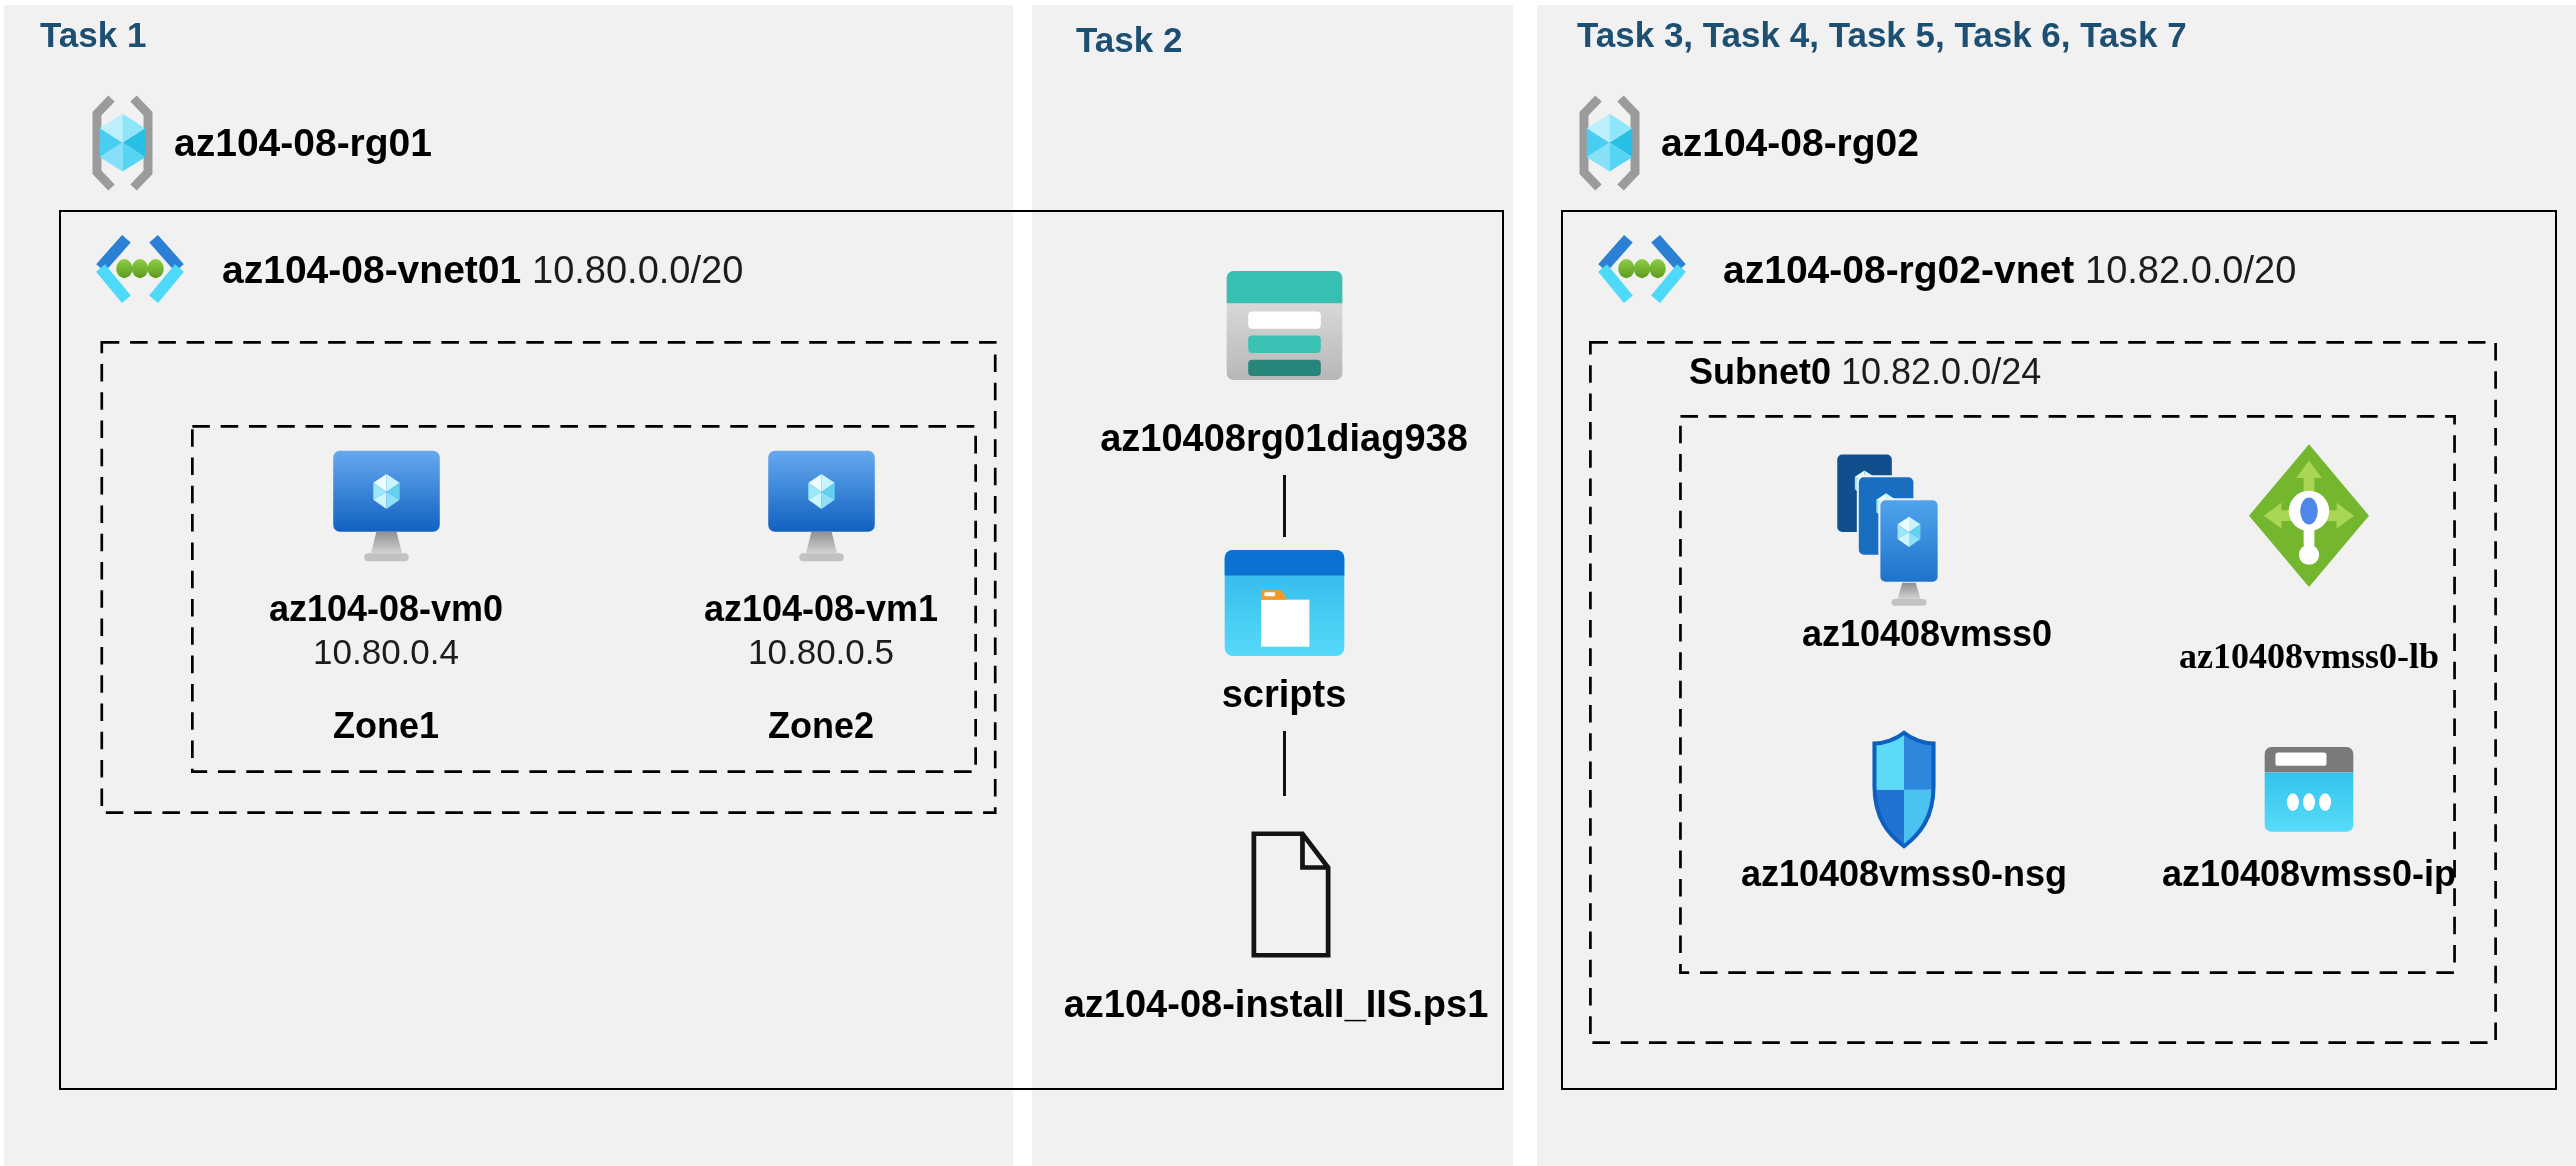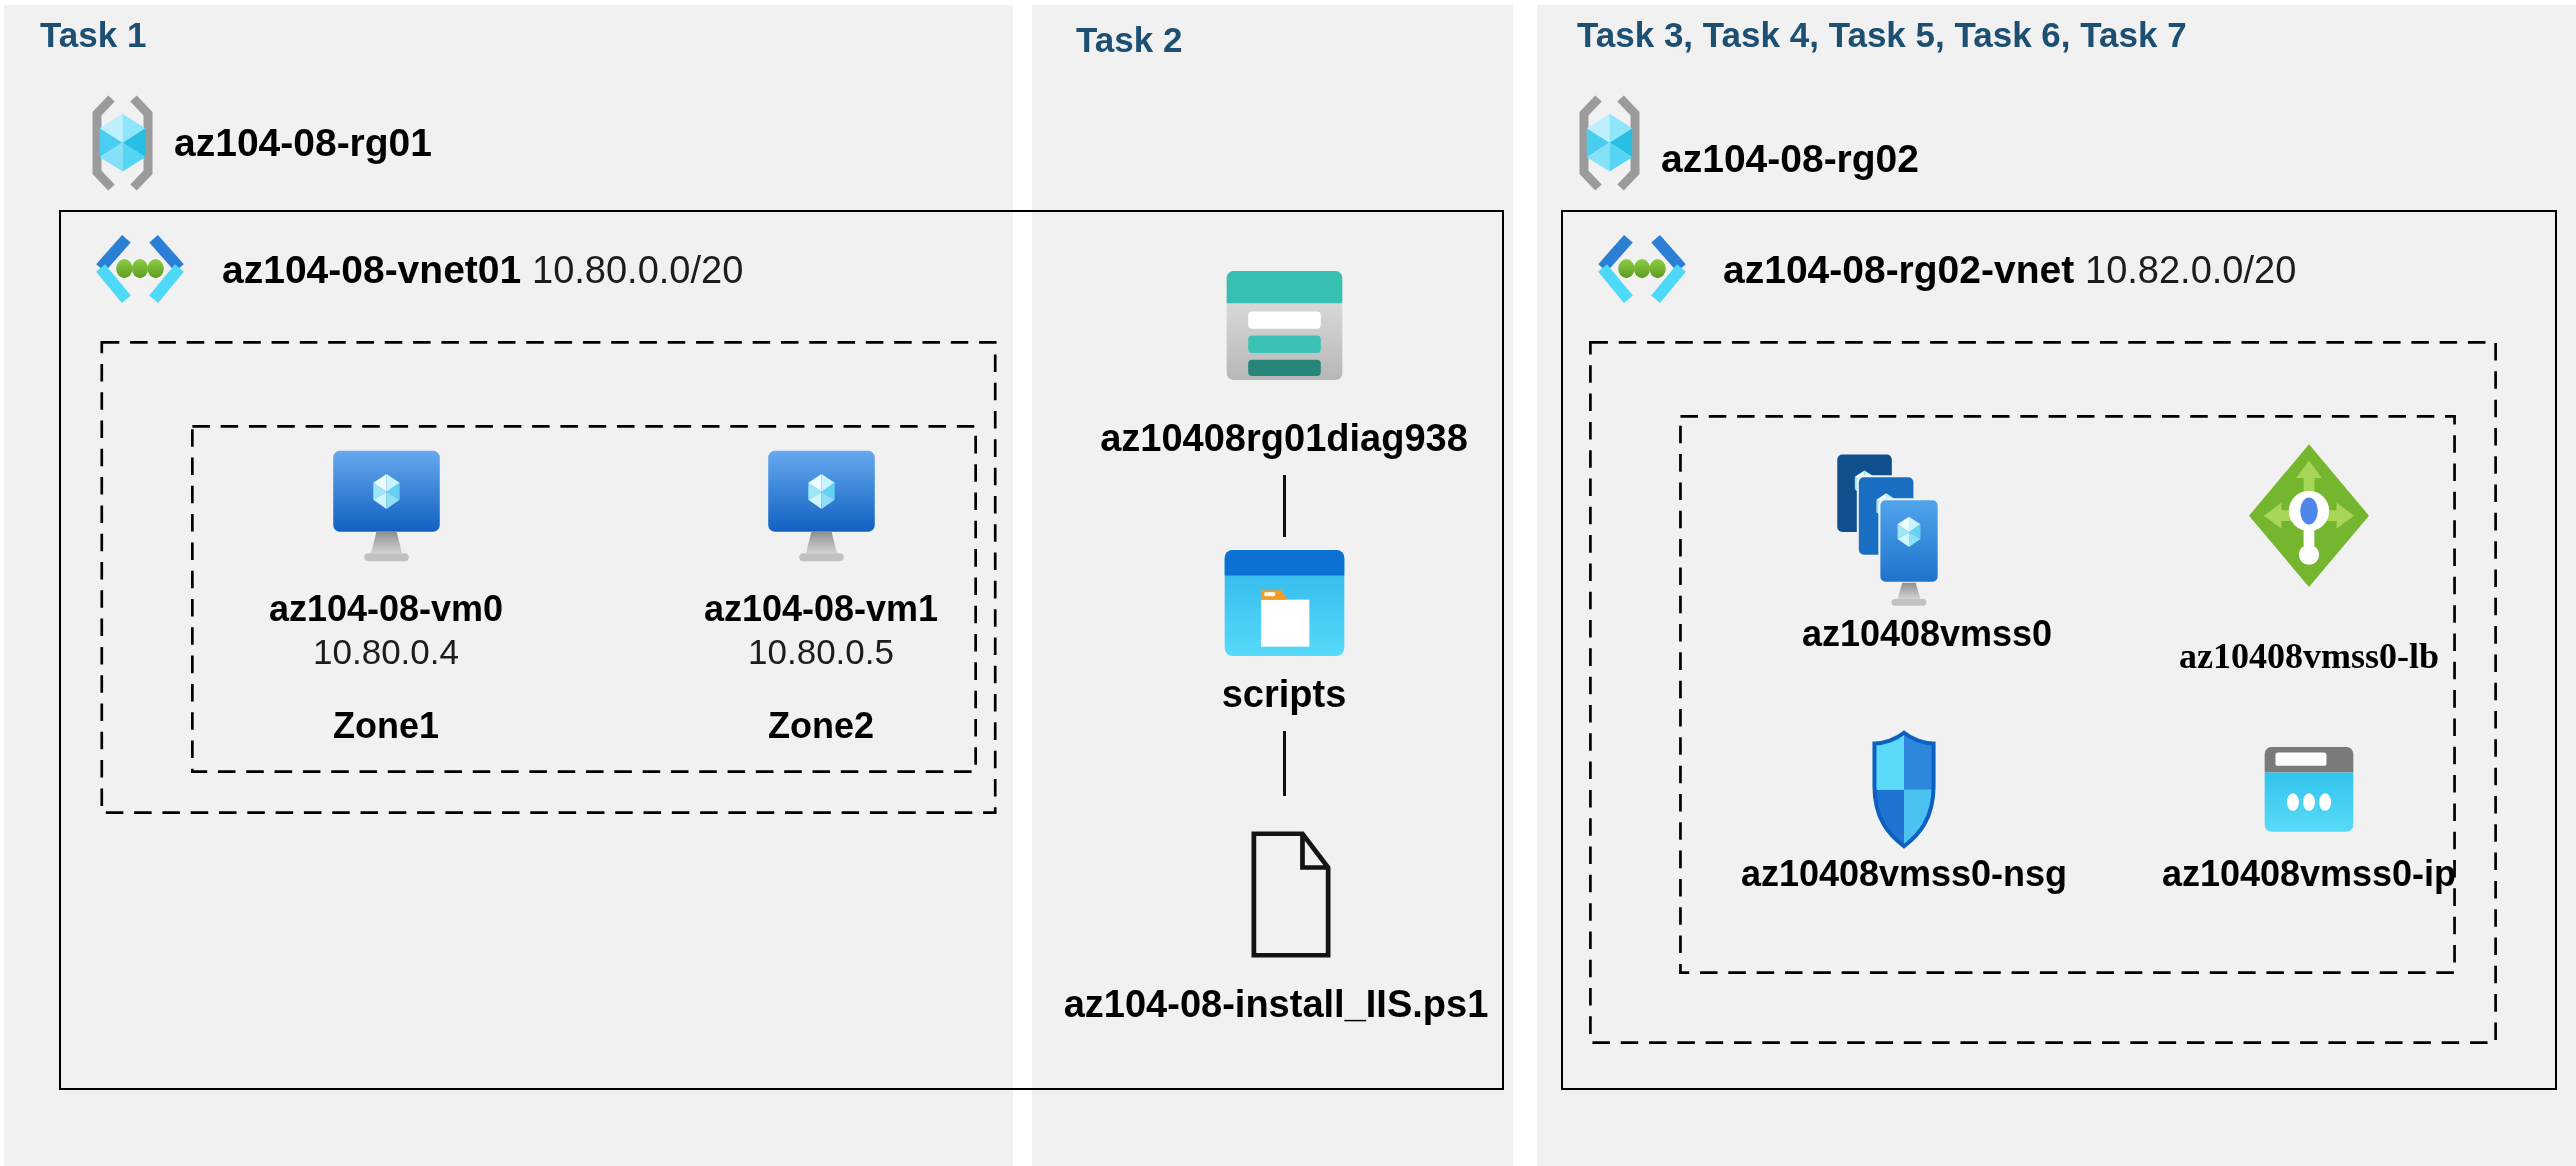--- a/index.html
+++ b/index.html
@@ -166,41 +166,45 @@
   <svg class="icon" style="left:1575px; top:93px;" width="69" height="100" viewBox="0 0 100 145">
     <polyline points="34,8 13,30 13,115 34,137" fill="none" stroke="#9b9b9b" stroke-width="13"></polyline>
     <polyline points="66,8 87,30 87,115 66,137" fill="none" stroke="#9b9b9b" stroke-width="13"></polyline>
     <polygon points="50,30 17,51 50,72" fill="#bdeffd"></polygon>
     <polygon points="50,30 83,51 50,72" fill="#8fe5fa"></polygon>
     <polygon points="17,51 17,93 50,72" fill="#49cef1"></polygon>
     <polygon points="83,51 83,93 50,72" fill="#28bfe5"></polygon>
     <polygon points="17,93 50,114 50,72" fill="#86e1f8"></polygon>
     <polygon points="83,93 50,114 50,72" fill="#55d4f3"></polygon>
   </svg>
-  <div class="lbl biglbl" style="left:1661px; top:137px;">az104-08-rg02</div>
+  <div class="lbl biglbl" style="left:1661px; top:121px;">az104-08-rg02</div>
 
   <div class="sbox" style="left:1561px; top:210px; width:996px; height:880px;"></div>
 
   <svg class="icon" style="left:1591px; top:229px;" width="102" height="82" viewBox="0 0 150 120">
     <line x1="55" y1="14" x2="17" y2="57" stroke="#2b7fd4" stroke-width="17"></line>
     <line x1="17" y1="57" x2="55" y2="103" stroke="#4fd9f8" stroke-width="17"></line>
     <line x1="95" y1="14" x2="133" y2="57" stroke="#2b7fd4" stroke-width="17"></line>
     <line x1="133" y1="57" x2="95" y2="103" stroke="#4fd9f8" stroke-width="17"></line>
     <ellipse cx="52" cy="58" rx="12" ry="14" fill="url(#g-dot)"></ellipse>
     <ellipse cx="75" cy="58" rx="12" ry="14" fill="url(#g-dot)"></ellipse>
     <ellipse cx="98" cy="58" rx="12" ry="14" fill="url(#g-dot)"></ellipse>
   </svg>
   <div class="row" style="left:1723px; top:248px; font-size:39px;">
     <span class="lbl" style="position:static; font-size:39px;">az104-08-rg02-vnet</span>
     <span class="reg" style="font-size:38px;">10.82.0.0/20</span>
   </div>
 
   <svg class="dashbox" style="left:1589px; top:341px;" width="908" height="703" viewBox="0 0 1347 1043">
     <rect x="2" y="2" width="1343" height="1039" fill="none" stroke="#000" stroke-width="4" stroke-dasharray="26 16"></rect>
   </svg>
+  <div class="row" style="left:1689px; top:351px; font-size:36px;">
+    <span class="lbl" style="position:static;">Subnet0</span>
+    <span class="reg" style="font-size:36px;">10.82.0.0/24</span>
+  </div>
 
   <svg class="dashbox" style="left:1679px; top:415px;" width="777" height="559" viewBox="0 0 1152 829">
     <rect x="2" y="2" width="1148" height="825" fill="none" stroke="#000" stroke-width="4" stroke-dasharray="26 16"></rect>
   </svg>
 
   <svg class="icon" style="left:1824px; top:448px;" width="135" height="159" viewBox="0 0 200 236">
     <rect x="18" y="8" width="84" height="118" rx="9" fill="#0f4f8e" stroke="#f1f1f1" stroke-width="3"></rect>
     <use href="#crystal" transform="translate(60,52) scale(0.85)"></use>
     <rect x="50" y="42" width="84" height="118" rx="9" fill="#1a6ec2" stroke="#f1f1f1" stroke-width="3"></rect>
     <use href="#crystal" transform="translate(92,86) scale(0.85)"></use>

